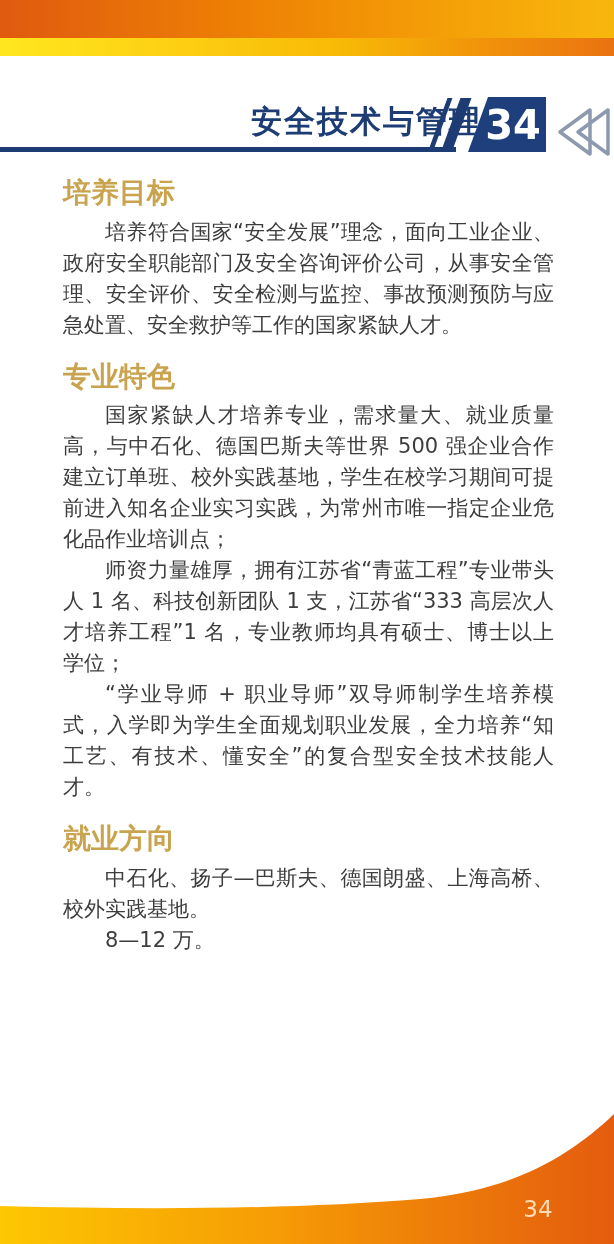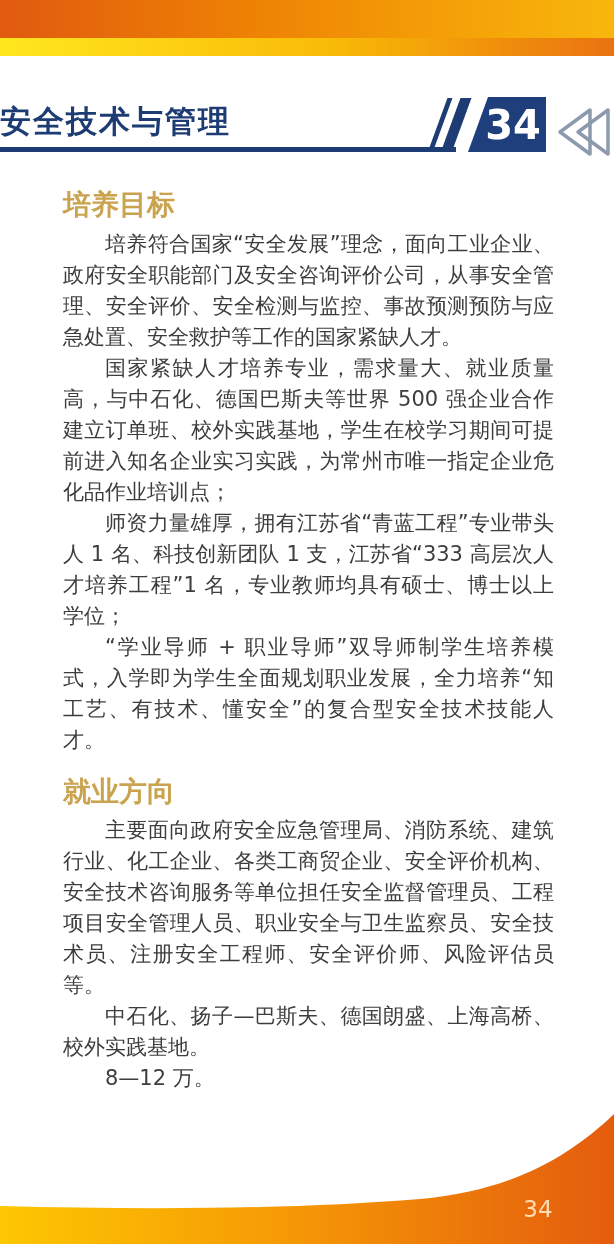--- a/index.html
+++ b/index.html
@@ -21,23 +21,24 @@
     background: linear-gradient(90deg, #e05a0f 0%, #ee8104 40%, #f49d07 70%, #f8b70d 100%);
   }
   .top-strip {
     position: absolute; top: 38px; left: 0; width: 614px; height: 18px;
     background: linear-gradient(90deg, #ffe71e 0%, #fdd013 28%, #f8ba06 55%, #f1940a 78%, #ea7211 100%);
   }
 
   
   .page-title {
     position: absolute; top: 101px; left: 0; width: 462px;
-    margin: 0; text-align: left;
+    margin: 0; text-align: right;
     font-size: 31px; font-weight: bold; letter-spacing: 2px;
     color: #1d3c74;
+    padding-left: 20px;
   }
   .title-rule {
     position: absolute; top: 147px; left: 0; width: 456px; height: 5px;
     background: #1d3c74;
   }
   .slash {
     position: absolute; top: 98px; height: 52px;
     background: #1d3c74;
     transform: skewX(-20deg);
   }
@@ -55,21 +56,21 @@
 
   
   .content {
     position: absolute; top: 176px; left: 63px; width: 491px;
   }
   .section-heading {
     margin: 19px 0 7px 0;
     font-size: 28px; font-weight: bold; line-height: 1.2;
     color: #c9a34e;
   }
-  .section:first-child .section-heading { margin-top: 12px; }
+  .section:first-child .section-heading { margin-top: 0; }
   .para {
     margin: 0;
     font-size: 21px; line-height: 31px;
     color: #3d3d3d;
     text-align: justify;
     text-indent: 2em;
   }
 
   
   .bottom-band { position: absolute; left: 0; top: 1100px; display: block; }
@@ -103,32 +104,30 @@
 
   <main class="content">
   <section class="section">
     <h2 class="section-heading">培养目标</h2>
     <div class="section-paragraphs">
           <p class="para">培养符合国家“安全发展”理念，面向工业企业、政府安全职能部门及安全咨询评价公司，从事安全管理、安全评价、安全检测与监控、事故预测预防与应急处置、安全救护等工作的国家紧缺人才。</p>
         </div>
   </section>
 
   <section class="section">
+    <h2 class="section-heading">专业特色</h2>
     <div class="section-paragraphs">
           <p class="para">国家紧缺人才培养专业，需求量大、就业质量高，与中石化、德国巴斯夫等世界 500 强企业合作建立订单班、校外实践基地，学生在校学习期间可提前进入知名企业实习实践，为常州市唯一指定企业危化品作业培训点；</p>
           <p class="para">师资力量雄厚，拥有江苏省“青蓝工程”专业带头人 1 名、科技创新团队 1 支，江苏省“333 高层次人才培养工程”1 名，专业教师均具有硕士、博士以上学位；</p>
           <p class="para">“学业导师 + 职业导师”双导师制学生培养模式，入学即为学生全面规划职业发展，全力培养“知工艺、有技术、懂安全”的复合型安全技术技能人才。</p>
         </div>
   </section>
 
   <section class="section">
     <h2 class="section-heading">就业方向</h2>
-    <div class="section-paragraphs">
-          <p class="para">主要面向政府安全应急管理局、消防系统、建筑行业、化工企业、各类工商贸企业、安全评价机构、安全技术咨询服务等单位担任安全监督管理员、工程项目安全管理人员、职业安全与卫生监察员、安全技术员、注册安全工程师、安全评价师、风险评估员等。</p>
-        </div>
   </section>
 
   <section class="section">
     <div class="section-paragraphs">
           <p class="para">中石化、扬子—巴斯夫、德国朗盛、上海高桥、校外实践基地。</p>
         </div>
   </section>
 
   <section class="section">
     <div class="section-paragraphs">

